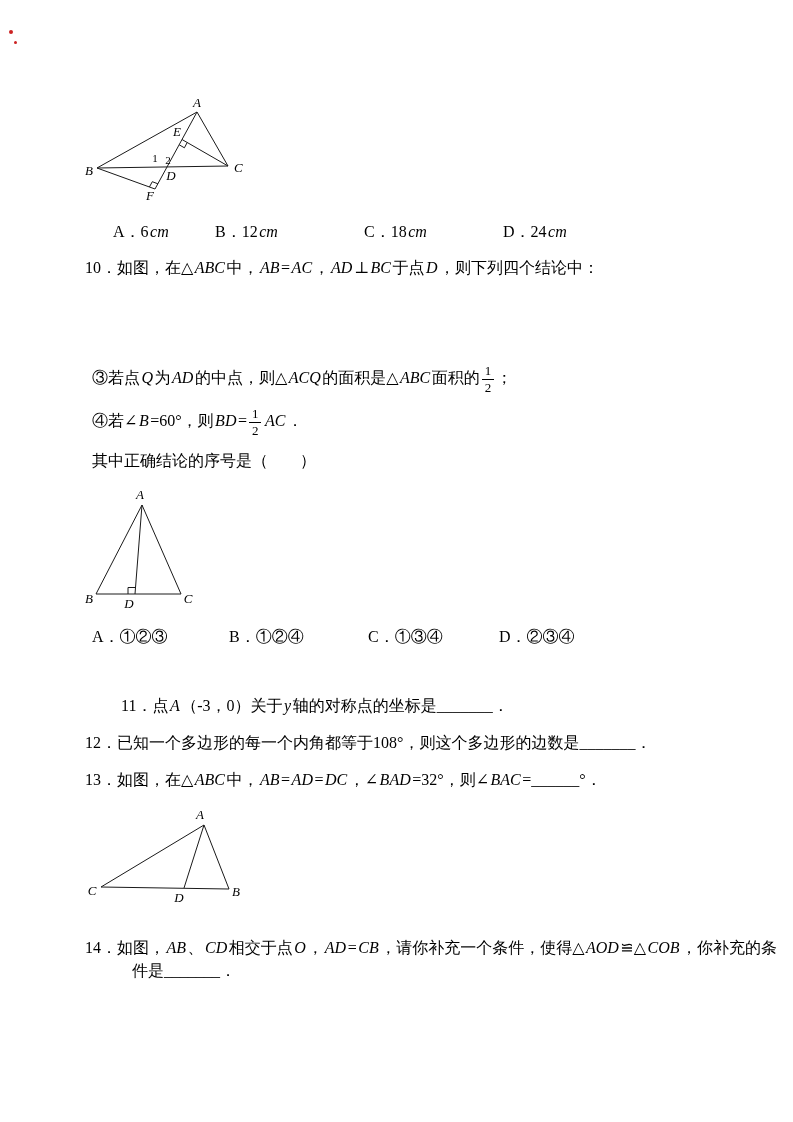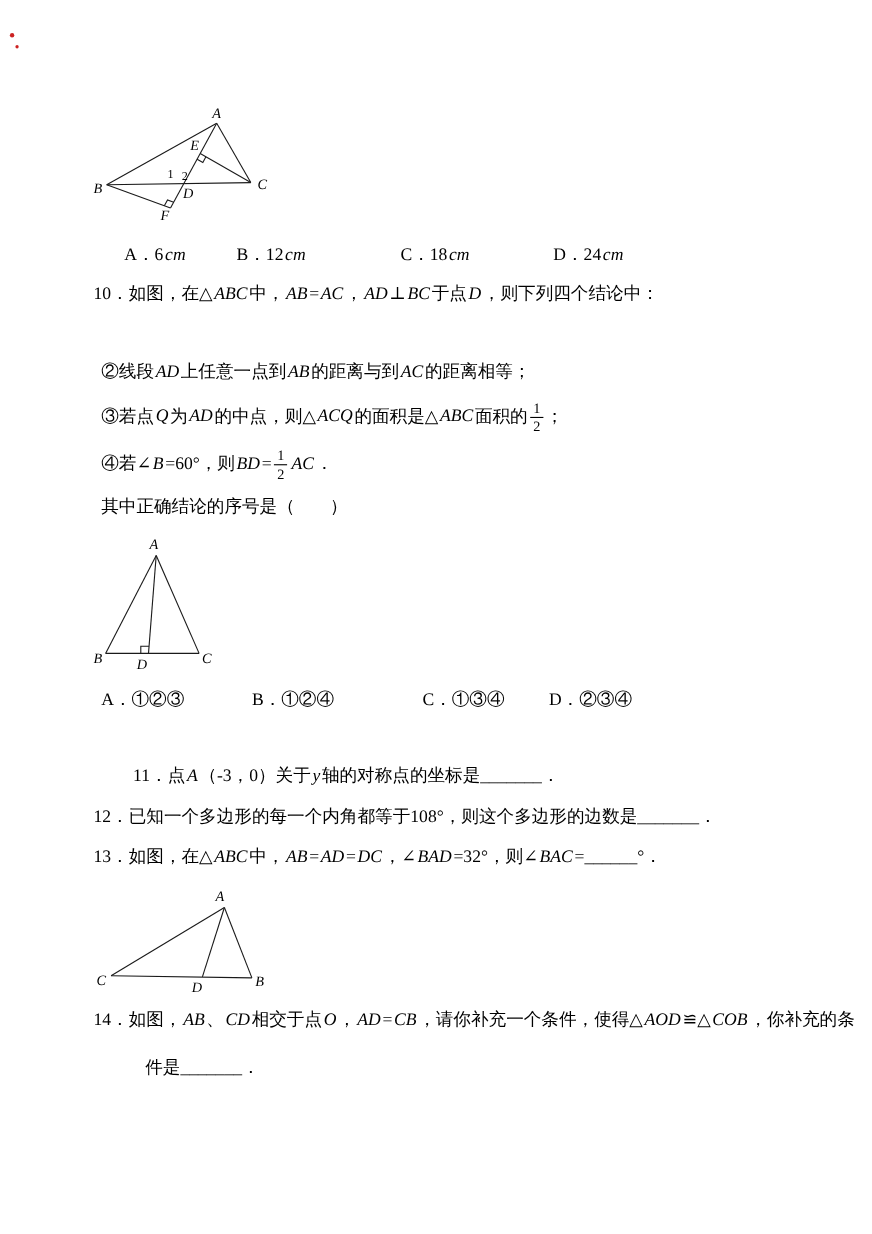--- a/index.html
+++ b/index.html
@@ -63,21 +63,20 @@
     <text class="small" x="75" y="70" text-anchor="middle">1</text>
     <text class="small" x="88" y="72" text-anchor="middle">2</text>
   </svg>
 
   <span class="line" style="left:113px;top:222px;text-align:right;"><span>A．6</span><i>cm</i></span>
   <span class="line" style="left:215px;top:222px;"><span>B．12</span><i>cm</i></span>
   <span class="line" style="left:364px;top:222px;"><span>C．18</span><i>cm</i></span>
   <span class="line" style="left:503px;top:222px;"><span>D．24</span><i>cm</i></span>
 
   <div class="line" style="left:85px;top:258px;"><span>10．如图，在△</span><i>ABC</i><span>中，</span><i>AB</i><span>=</span><i>AC</i><span>，</span><i>AD</i><span>⊥</span><i>BC</i><span>于点</span><i>D</i><span>，则下列四个结论中：</span></div>
-  <div class="line" style="left:92px;top:329px;"><span>②线段</span><i>AD</i><span>上任意一点到</span><i>AB</i><span>的距离与到</span><i>AC</i><span>的距离相等；</span></div>
 
   <div class="line" style="left:92px;top:364px;">
     <span><span>③若点</span><i>Q</i><span>为</span><i>AD</i><span>的中点，则△</span><i>ACQ</i><span>的面积是△</span><i>ABC</i><span>面积的</span></span><span class="frac"><span class="num">1</span><span class="den">2</span></span><span>；</span>
   </div>
 
   <div class="line" style="left:92px;top:407px;">
     <span><span>④若∠</span><i>B</i><span>=60°，则</span><i>BD</i><span>=</span></span><span class="frac"><span class="num">1</span><span class="den">2</span></span><span><i>AC</i><span>．</span></span>
   </div>
 
   <div class="line" style="left:92px;top:451px;">其中正确结论的序号是（　　）</div>
@@ -89,35 +88,35 @@
     <line x1="64" y1="22" x2="57" y2="111"></line>
     <polyline points="50,111 50,104.5 57.5,104.5"></polyline>
     <text class="it" x="62" y="16" text-anchor="middle">A</text>
     <text class="it" x="11" y="120" text-anchor="middle">B</text>
     <text class="it" x="110" y="120" text-anchor="middle">C</text>
     <text class="it" x="51" y="125" text-anchor="middle">D</text>
   </svg>
 
   <span class="line" style="left:92px;top:627px;">A．①②③</span>
   <span class="line" style="left:229px;top:627px;">B．①②④</span>
-  <span class="line" style="left:384px;top:627px;">C．①③④</span>
+  <span class="line" style="left:368px;top:627px;">C．①③④</span>
   <span class="line" style="left:499px;top:627px;">D．②③④</span>
 
 
   <div class="line" style="left:85px;top:696px;margin-left:36px;"><span>11．点</span><i>A</i><span>（-3，0）关于</span><i>y</i><span>轴的对称点的坐标是_______．</span></div>
   <div class="line" style="left:85px;top:733px;"><span>12．已知一个多边形的每一个内角都等于108°，则这个多边形的边数是_______．</span></div>
   <div class="line" style="left:85px;top:770px;"><span>13．如图，在△</span><i>ABC</i><span>中，</span><i>AB</i><span>=</span><i>AD</i><span>=</span><i>DC</i><span>，∠</span><i>BAD</i><span>=32°，则∠</span><i>BAC</i><span>=______°．</span></div>
 
   <svg class="fig" style="left:83px;top:805px;" width="165" height="102" viewBox="0 0 165 102">
     <line x1="18" y1="82" x2="121" y2="20"></line>
     <line x1="121" y1="20" x2="146" y2="84"></line>
     <line x1="18" y1="82" x2="146" y2="84"></line>
     <line x1="121" y1="20" x2="101" y2="83"></line>
     <text class="it" x="117" y="14" text-anchor="middle">A</text>
     <text class="it" x="9" y="90" text-anchor="middle">C</text>
     <text class="it" x="96" y="97" text-anchor="middle">D</text>
     <text class="it" x="153" y="91" text-anchor="middle">B</text>
   </svg>
 
-  <div class="line" style="left:85px;top:918px;text-align:center;"><span>14．如图，</span><i>AB</i><span>、</span><i>CD</i><span>相交于点</span><i>O</i><span>，</span><i>AD</i><span>=</span><i>CB</i><span>，请你补充一个条件，使得△</span><i>AOD</i><span>≌△</span><i>COB</i><span>，你补充的条</span></div>
+  <div class="line" style="left:85px;top:938px;text-align:center;"><span>14．如图，</span><i>AB</i><span>、</span><i>CD</i><span>相交于点</span><i>O</i><span>，</span><i>AD</i><span>=</span><i>CB</i><span>，请你补充一个条件，使得△</span><i>AOD</i><span>≌△</span><i>COB</i><span>，你补充的条</span></div>
   <div class="line" style="left:92px;top:961px;margin-left:40px;"><span>件是_______．</span></div>
 
 </div>
 
 </body></html>

